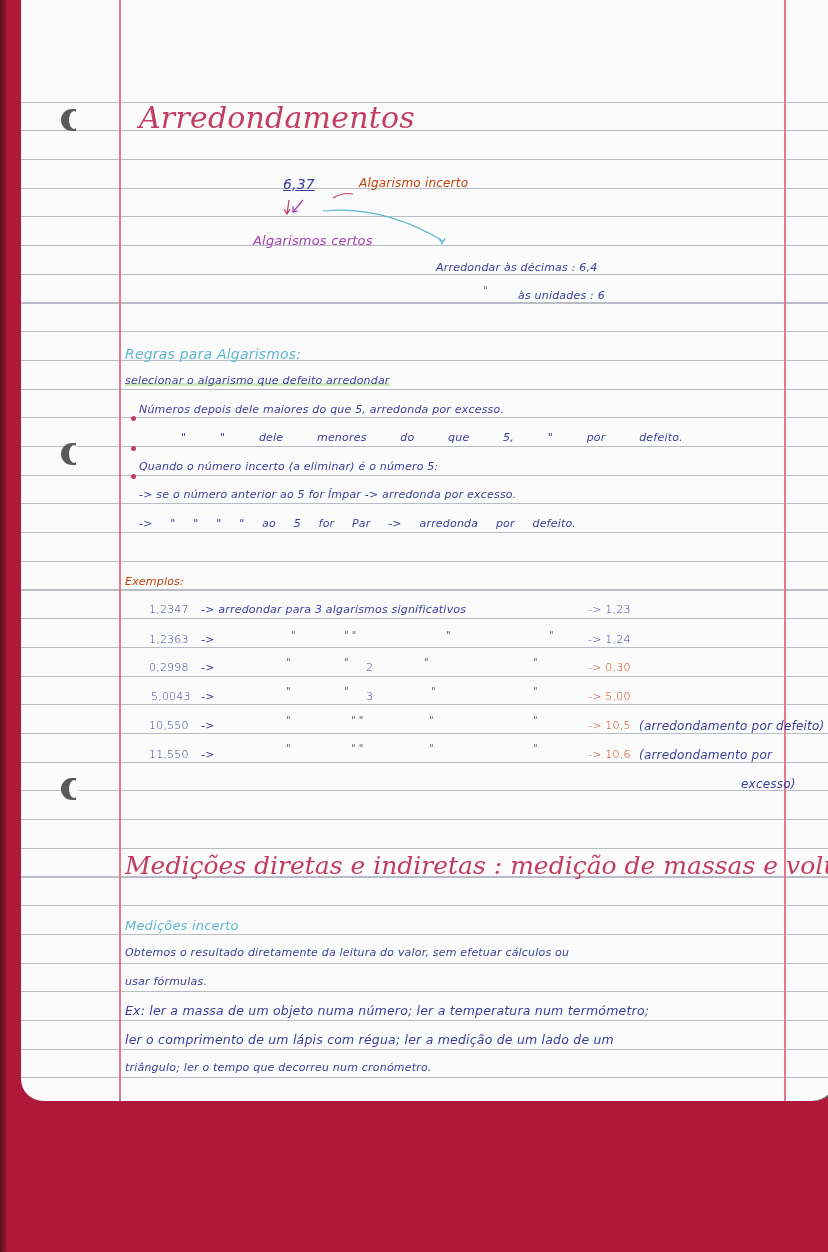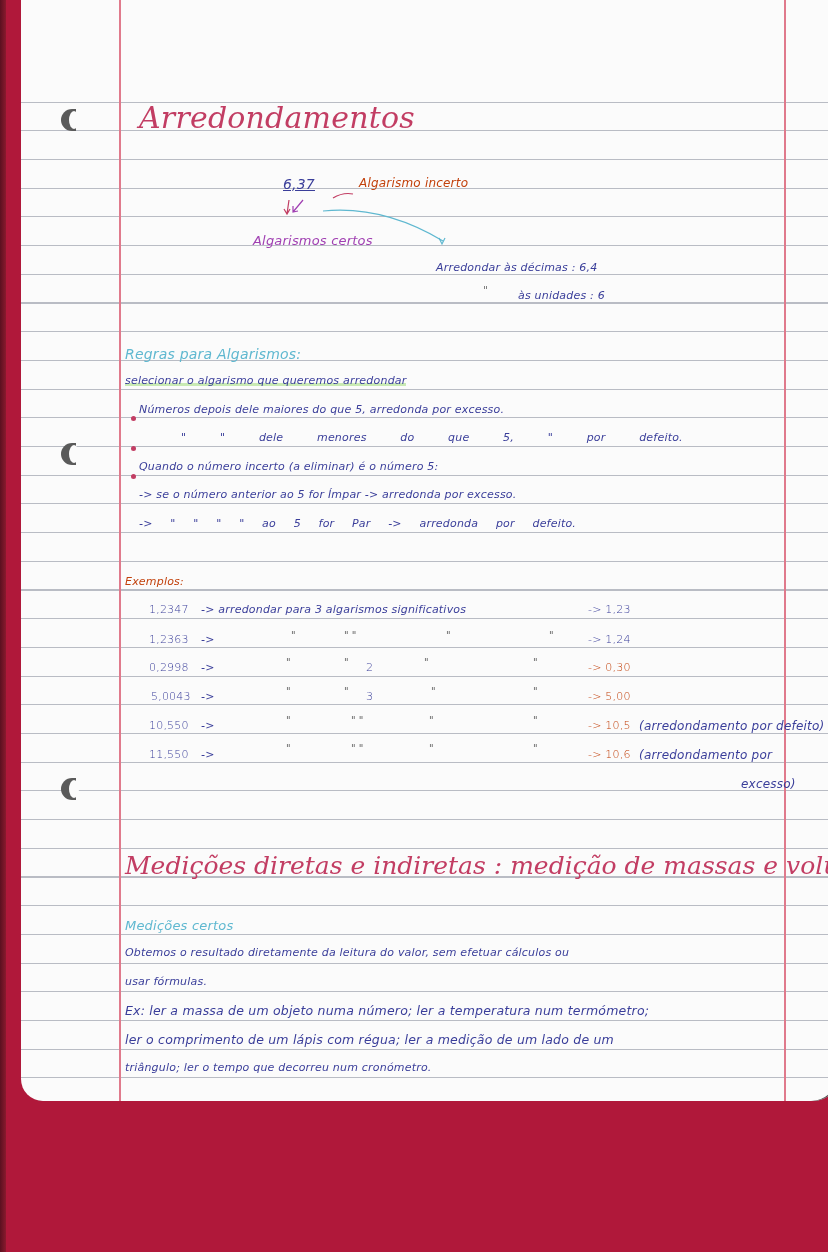--- a/index.html
+++ b/index.html
@@ -77,21 +77,21 @@
 
   <svg class="arrows" width="818" height="300">
     <path d="M312 198 q10 -6 20 -4" stroke="#c23d63" fill="none" stroke-width="1.2"></path>
     <path d="M268 200 l-2 14 M263 209 l3 5 l3 -5" stroke="#c23d63" fill="none" stroke-width="1.2"></path>
     <path d="M282 200 l-10 12 M272 206 l0 6 l5 -1" stroke="#a03fb2" fill="none" stroke-width="1.2"></path>
     <path d="M302 211 q60 -6 120 30" stroke="#5fb8d0" fill="none" stroke-width="1.2"></path>
     <path d="M418 238 l3 6 l3 -6" stroke="#5fb8d0" fill="none" stroke-width="1.2"></path>
   </svg>
 
   <div class="hw cyan sub" style="left:104px; top:346px;">Regras para Algarismos:</div>
-  <div class="hw navy body hl" style="left:104px; top:374px;">selecionar o algarismo que queremos arredondar</div>
+  <div class="hw navy body hl" style="left:104px; top:374px;">selecionar o algarismo que defeito arredondar</div>
 
   <div class="bullet" style="left:110px; top:416px;"></div>
   <div class="hw navy body" style="left:118px; top:403px;">Números depois dele maiores do que 5, arredonda por excesso.</div>
   <div class="bullet" style="left:110px; top:446px;"></div>
   <div class="hw navy body" style="left:160px; top:431px; word-spacing:30px;">"   "   dele menores do que 5,   "   por defeito.</div>
   <div class="bullet" style="left:110px; top:474px;"></div>
   <div class="hw navy body" style="left:118px; top:460px;">Quando o número incerto (a eliminar) é o número 5:</div>
 
   <div class="hw navy body" style="left:118px; top:488px;">-&gt; se o número anterior ao 5 for Ímpar -&gt; arredonda por excesso.</div>
   <div class="hw navy body" style="left:118px; top:517px; word-spacing:14px;">-&gt; "  "  "  " ao 5 for Par -&gt; arredonda por defeito.</div>
@@ -142,21 +142,21 @@
   <div class="ditto" style="left:265px; top:715px;">"</div>
     <div class="ditto" style="left:330px; top:715px;">" "</div>
     <div class="ditto" style="left:408px; top:715px;">"</div>
     <div class="ditto" style="left:512px; top:715px;">"</div>
   <div class="ditto" style="left:265px; top:743px;">"</div>
     <div class="ditto" style="left:330px; top:743px;">" "</div>
     <div class="ditto" style="left:408px; top:743px;">"</div>
     <div class="ditto" style="left:512px; top:743px;">"</div>
 
   <div class="hw pink title2" style="left:104px; top:851px;">Medições diretas e indiretas : medição de massas e volumes</div>
-  <div class="hw cyan sub" style="left:104px; top:918px; font-size:13px;">Medições certos</div>
+  <div class="hw cyan sub" style="left:104px; top:918px; font-size:13px;">Medições incerto</div>
 
   <div class="hw navy body" style="left:104px; top:946px;">Obtemos o resultado diretamente da leitura do valor, sem efetuar cálculos ou</div>
   <div class="hw navy body" style="left:104px; top:975px;">usar fórmulas.</div>
   <div class="hw navy body" style="left:104px; top:1003px; font-size:12.5px;">Ex: ler a massa de um objeto numa número; ler a temperatura num termómetro;</div>
   <div class="hw navy body" style="left:104px; top:1032px; font-size:12.5px;">ler o comprimento de um lápis com régua; ler a medição de um lado de um</div>
   <div class="hw navy body" style="left:104px; top:1061px;">triângulo; ler o tempo que decorreu num cronómetro.</div>
 
   <div class="hw gray body" style="left:720px; top:1167px; font-style:normal;">—&gt;</div>
 </div>
 

